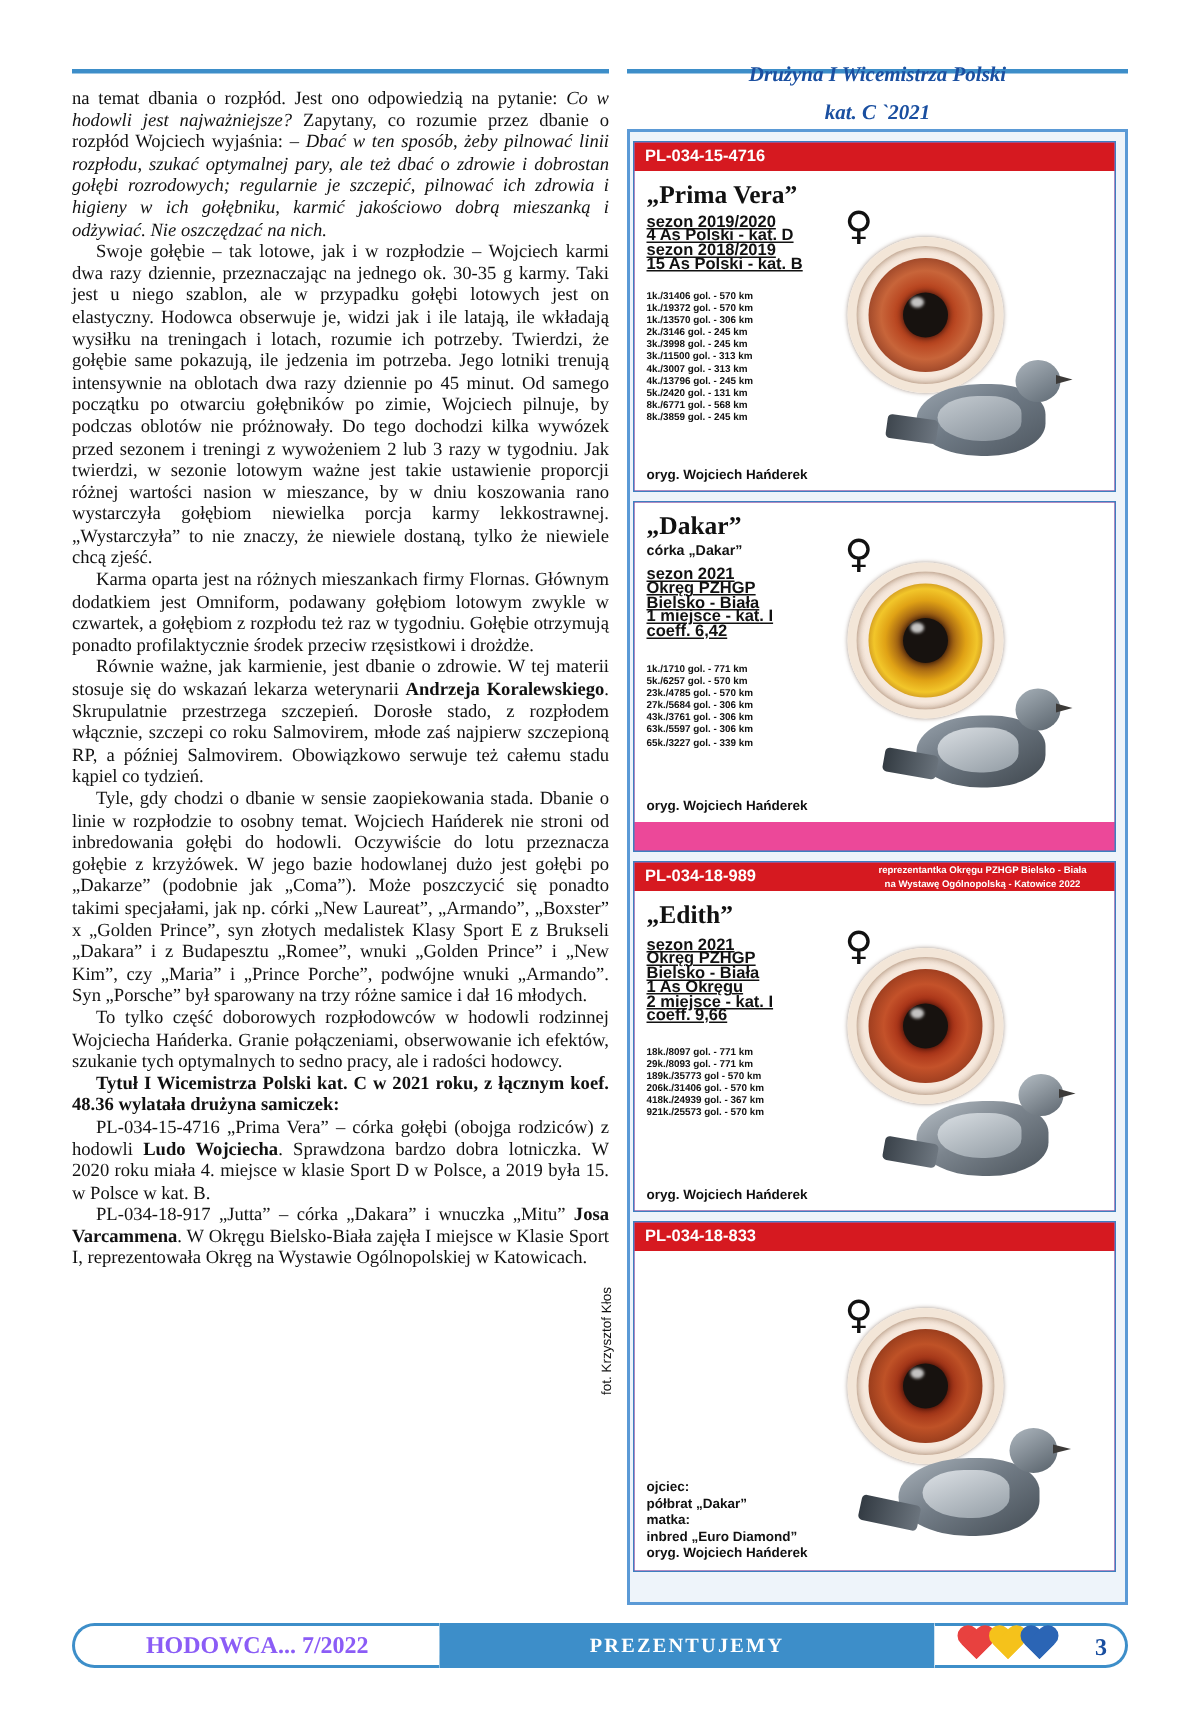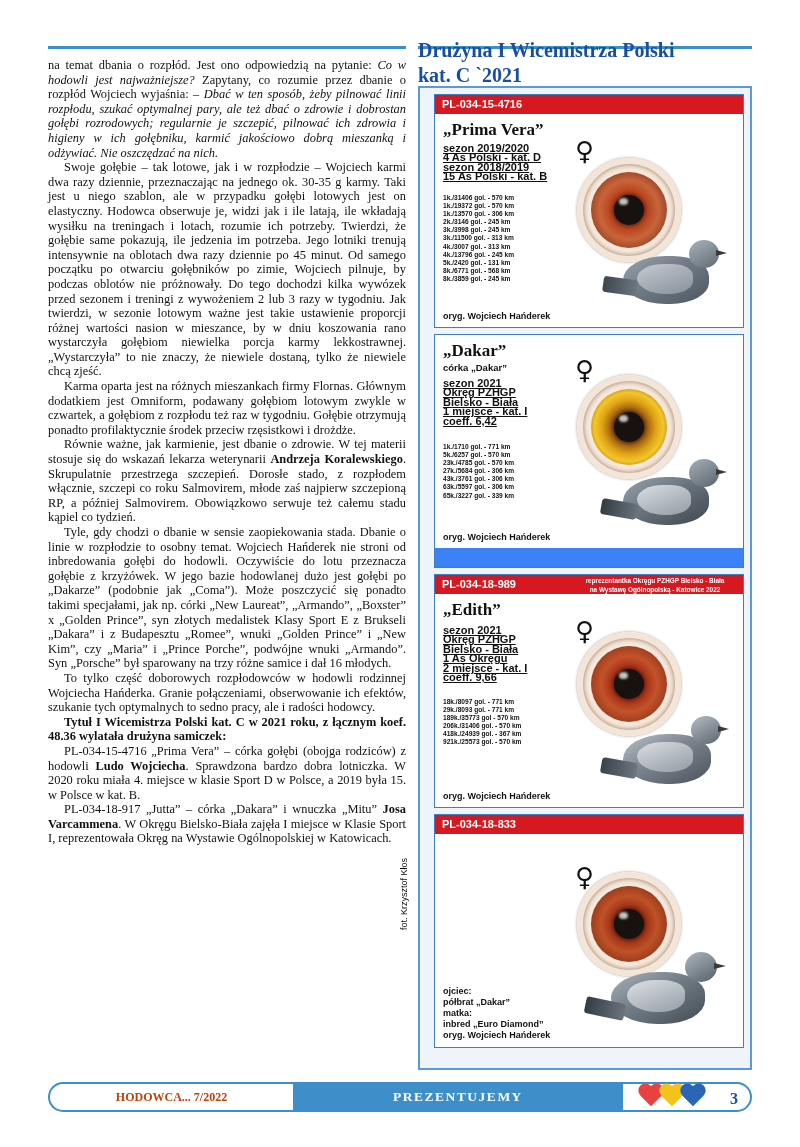--- a/index.html
+++ b/index.html
@@ -33,38 +33,39 @@
   .topline2{
     position:absolute;left:418px;top:46px;width:334px;height:3px;background:#3d8ec9;
   }
   
   .right-col{
     position:absolute;left:418px;top:30px;width:334px;
   }
   .rc-title{
     color:#1a4fa0;
     font-weight:bold;
-    font-size:20px;
+    font-size:14px;
     line-height:25px;
-    text-align:left;
+    text-align:center;
     font-family:"Liberation Serif", serif;
     margin-top:8px;
+    font-style:italic;
   }
   .cards{
     position:absolute;left:418px;top:86px;width:334px;height:984px;
     border:2px solid #5b9ad6;
     background:#eef4fa;
     box-sizing:border-box;
   }
   .card{
     position:relative;
-    margin:6px 6px 0 14px;
+    margin:6px 6px 0 2px;
     height:232px;
     border:1px solid #3d7fc0;
-    background:#3b82f6;
+    background:#ec4899;
     overflow:hidden;
   }
   .card-head{
     position:relative;
     height:19px;
     background:#d61920;
     color:#fff;
     font-family:"Liberation Sans", sans-serif;
     font-weight:bold;
     font-size:11px;
@@ -196,22 +197,22 @@
   .footer{
     position:absolute;left:48px;top:1082px;width:704px;height:34px;
   }
   .foot-left{
     position:absolute;left:0;top:0;width:245px;height:30px;
     border:2px solid #3d8ec9;border-right:none;
     border-radius:16px 0 0 16px;
     box-sizing:border-box;
     font-family:"Liberation Serif", serif;
     font-weight:bold;
-    font-size:12px;
-    color:#c2410c;
+    font-size:16px;
+    color:#8b5cf6;
     line-height:27px;
     text-align:center;
   }
   .foot-mid{
     position:absolute;left:245px;top:0;width:330px;height:30px;
     background:#3d8ec9;
     color:#fff;
     font-family:"Liberation Serif", serif;
     font-weight:bold;
     font-size:13.5px;

